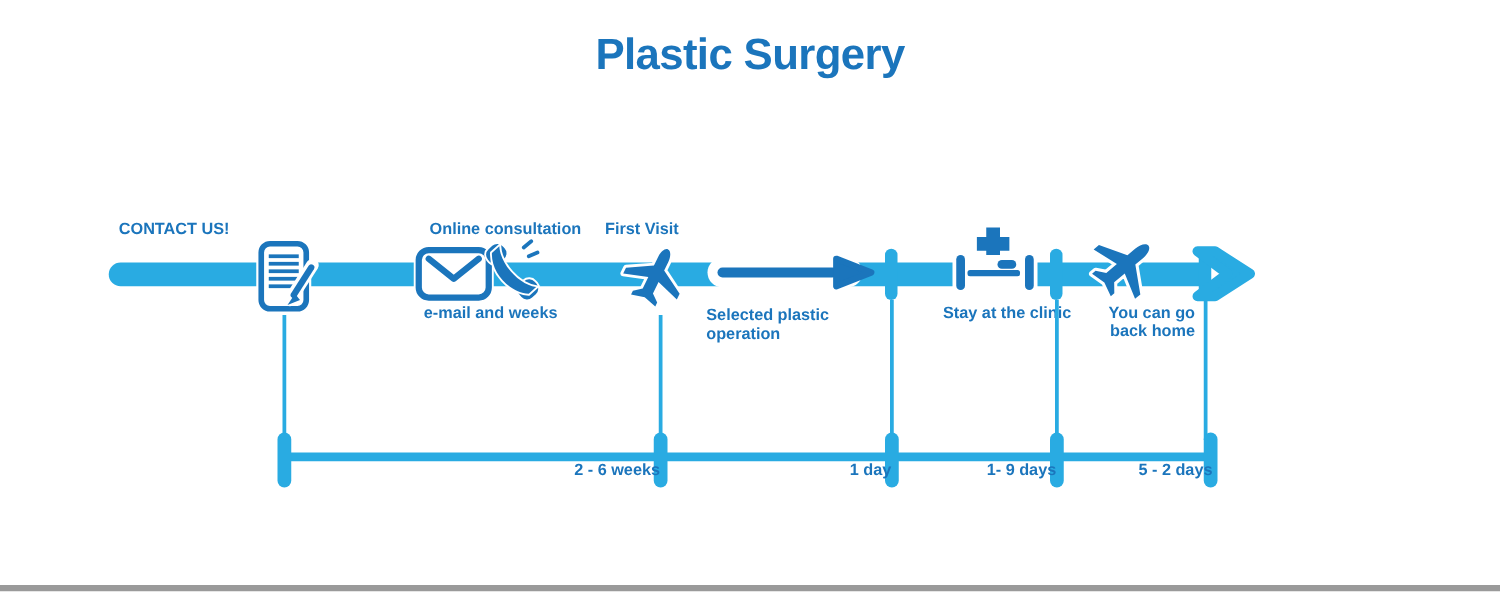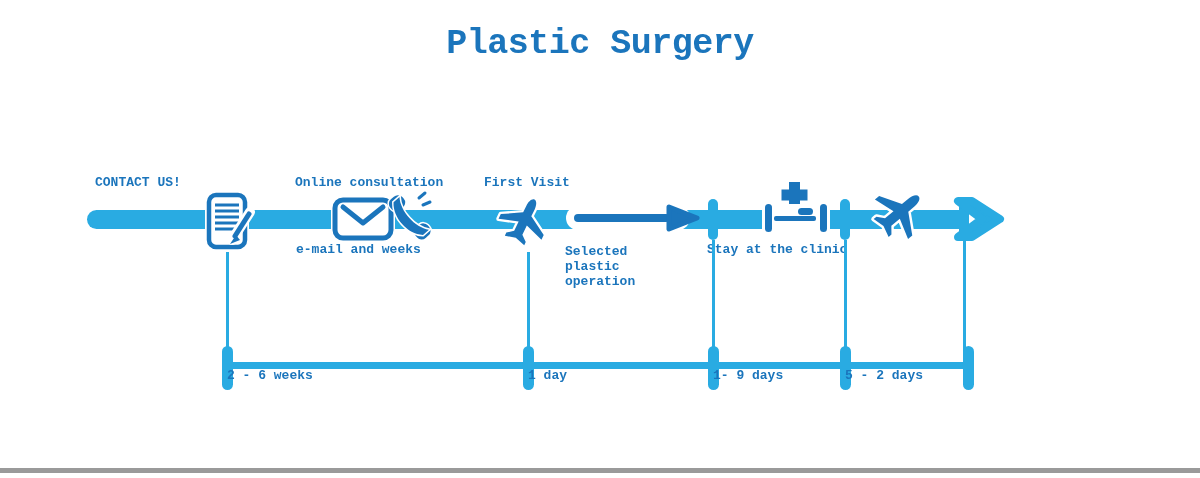--- a/index.html
+++ b/index.html
@@ -3,30 +3,30 @@
 <meta charset="utf-8">
 <style>
   :root{
     --light:#29ABE2;
     --dark:#1B75BC;
     --gray:#9A9A9A;
   }
   html,body{margin:0;padding:0;background:#fff;}
   .canvas{
     position:relative;width:1200px;height:478px;background:#fff;overflow:hidden;
-    font-family:Liberation Mono, monospace;
+    font-family:Liberation Sans, sans-serif;
   }
   .title{
     position:absolute;left:0;top:24px;width:1200px;text-align:center;
     font-size:35px;font-weight:bold;color:var(--dark);letter-spacing:-0.5px;
   }
   .lbl{
     position:absolute;color:var(--dark);font-weight:bold;font-size:13px;line-height:1.15;
   }
-  .center{text-align:left;}
+  .center{text-align:right;}
   
   .bar{
     position:absolute;left:87px;top:210px;width:873px;height:19px;
     background:var(--light);border-radius:10px 0 0 10px;
   }
   .tick-main{
     position:absolute;top:199px;width:10px;height:41px;border-radius:5px;background:var(--light);
   }
   .tick-scale{
     position:absolute;top:346px;width:11px;height:44px;border-radius:5.5px;background:var(--light);
@@ -61,20 +61,21 @@
       <path d="M10 6 L24 6 L52 24 L24 42 L10 42 L34 24 Z" style="fill:var(--light);stroke:var(--light)" stroke-width="8" stroke-linejoin="round"></path>
     </svg>
   </div>
 
   <div class="lbl" style="left:95px;top:176px;width:160px;">CONTACT US!</div>
   <div class="lbl center" style="left:295px;top:176px;width:170px;">Online consultation</div>
   <div class="lbl center" style="left:296px;top:243px;width:150px;">e-mail and weeks</div>
   <div class="lbl" style="left:484px;top:176px;width:120px;">First Visit</div>
   <div class="lbl" style="left:565px;top:245px;width:118px;">Selected plastic operation</div>
   <div class="lbl center" style="left:707px;top:243px;width:150px;">Stay at the clinic</div>
+  <div class="lbl center" style="left:860px;top:243px;width:96px;">You can go back home</div>
 
   <div class="icon" style="left:201px;top:191px;">
     <svg width="54" height="62" viewBox="0 0 54 62">
       <rect x="4" y="1" width="44" height="58" rx="10" fill="#fff"></rect>
       <rect x="8" y="4" width="36" height="52" rx="7" fill="#fff" style="stroke:var(--dark)" stroke-width="4.5"></rect>
       <g style="stroke:var(--dark)" stroke-width="3">
         <line x1="14" y1="14" x2="38" y2="14"></line>
         <line x1="14" y1="20" x2="38" y2="20"></line>
         <line x1="14" y1="26" x2="38" y2="26"></line>
         <line x1="14" y1="32" x2="38" y2="32"></line>

